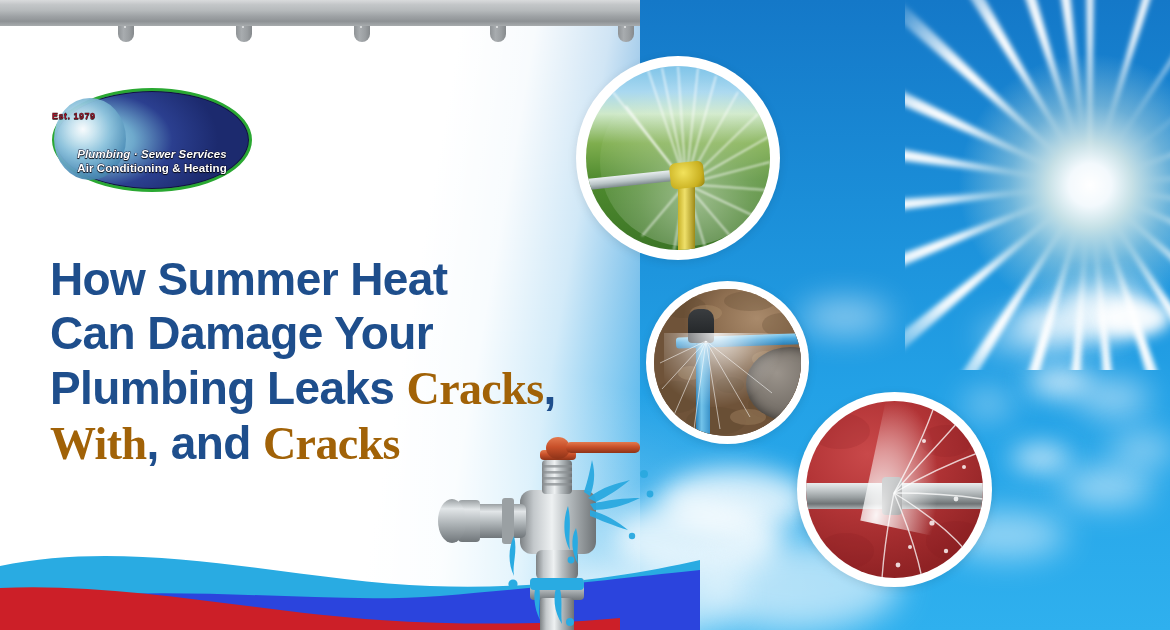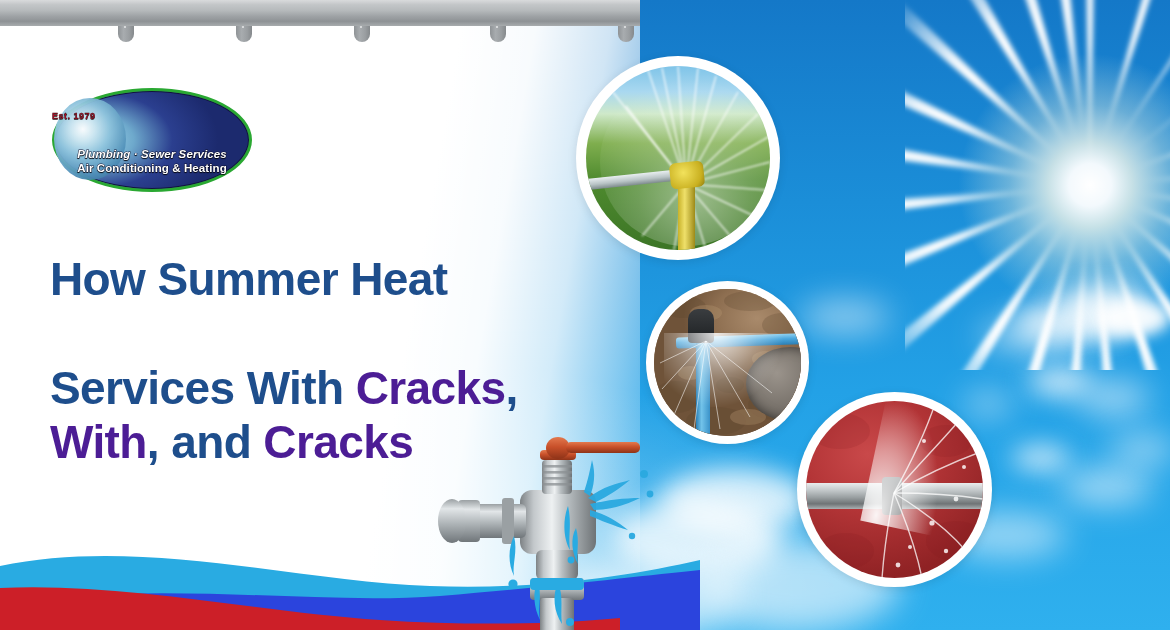--- a/index.html
+++ b/index.html
@@ -146,21 +146,21 @@
     width:560px;
     z-index:7;
     font-size:46px;
     line-height:1.18;
     font-weight:bold;
     letter-spacing:-.6px;
     color:#1e4e8c;
     margin-top:28px;
   }
   .headline .hl{color:#1e4e8c;}
-  .headline .hw{color:#4c1d95;}
+  .headline .hw{color:#a16207;font-family:Liberation Serif, serif;}
 
   
   .waves{
     position:absolute;left:0;bottom:0;width:700px;height:110px;z-index:6;
   }
 
   
   .valve{position:absolute;left:418px;top:432px;width:240px;height:200px;z-index:8;}
 
   
@@ -346,22 +346,22 @@
   <div class="logo">
     <div class="logo-oval"></div>
     <div class="logo-globe"></div>
     <div class="logo-est">Est. 1979</div>
     <div class="logo-l1">Plumbing · Sewer Services</div>
     <div class="logo-l2">Air Conditioning &amp; Heating</div>
   </div>
 
   <h1 class="headline">
     <span class="hl">How Summer Heat</span><br>
-    <br>
-    <span class="hl">Services With </span><span class="hw">Cracks</span><span class="hl">,</span><br>
+    <span class="hl">Can Damage Your</span><br>
+    <span class="hl">Plumbing Leaks </span><span class="hw">Cracks</span><span class="hl">,</span><br>
     <span class="hw">With</span><span class="hl">, and </span><span class="hw">Cracks</span>
   </h1>
 
   <svg class="waves" viewBox="0 0 700 110" preserveAspectRatio="none" aria-hidden="true">
     <path d="M0,46 C140,16 300,62 430,66 C540,70 630,56 700,40 L700,110 L0,110 Z" fill="#29abe2"></path>
     <path d="M0,86 C150,58 310,86 440,76 C560,66 640,56 700,50 L700,110 L0,110 Z" fill="#2b44dd"></path>
     <path d="M0,68 C120,62 260,92 380,100 C470,106 560,104 620,98 L620,110 L0,110 Z" fill="#cc1f28"></path>
   </svg>
 
   <svg class="valve" viewBox="0 0 240 200" aria-hidden="true">

